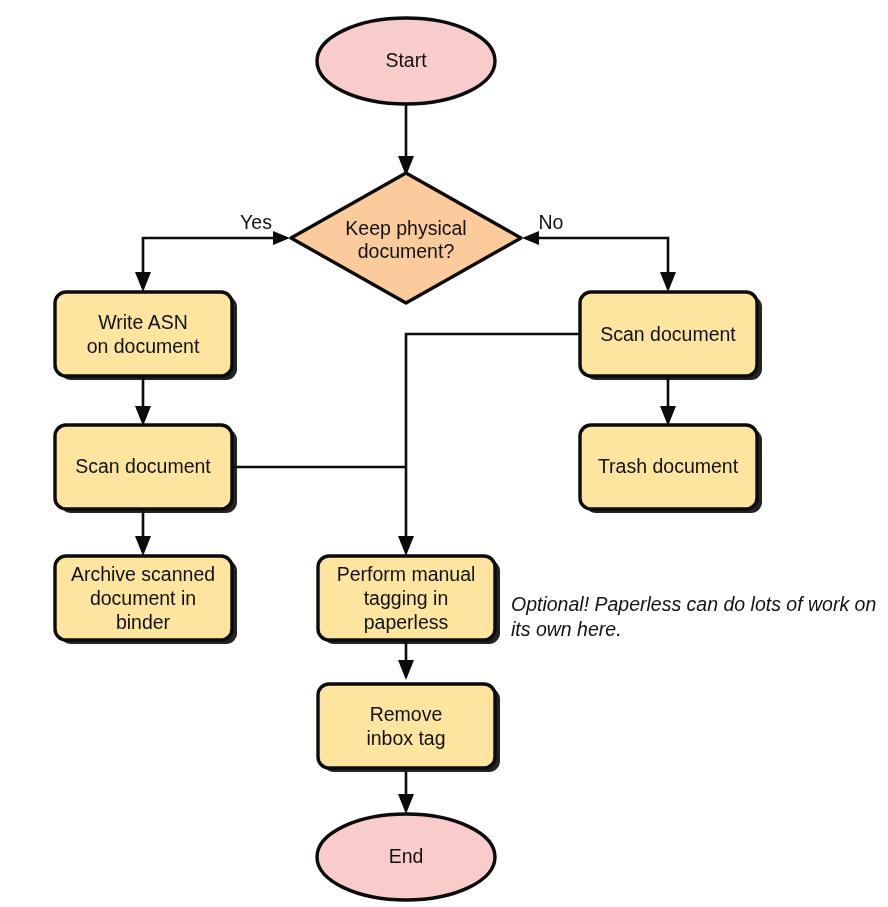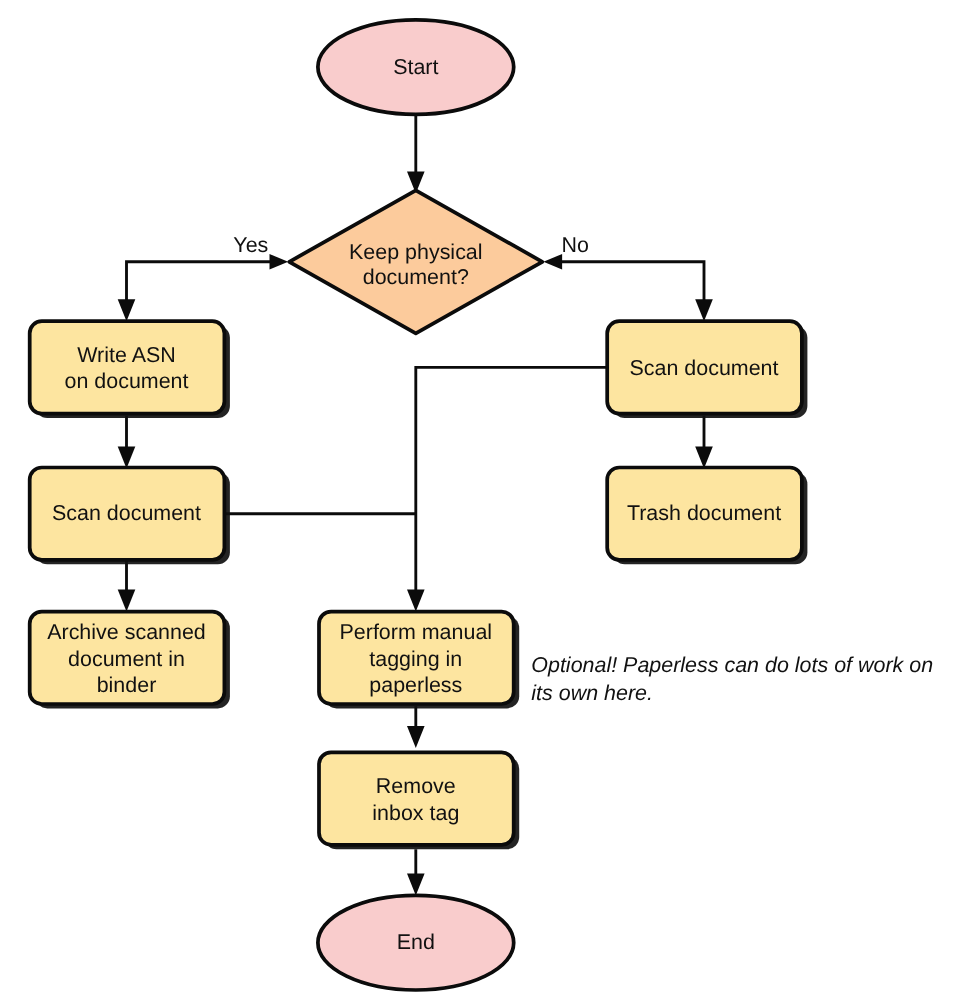--- a/index.html
+++ b/index.html
@@ -10,20 +10,21 @@
   body {
     width: 888px;
     height: 907px;
     font-family: "Liberation Sans", sans-serif;
     overflow: hidden;
   }
   #flow-root {
     position: relative;
     width: 776px;
     height: 907px;
+    padding-left: 28px;
   }
   svg#flowchart {
     display: block;
     width: 888px;
     height: 907px;
   }
   .node-shape {
     stroke: #0b0b0b;
     stroke-width: 3.4;
     stroke-linejoin: round;

